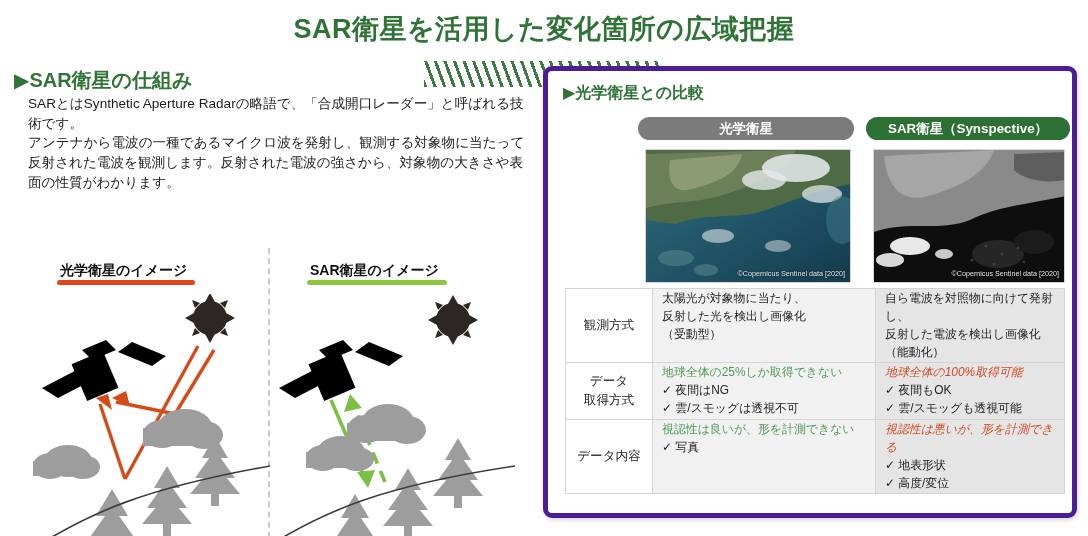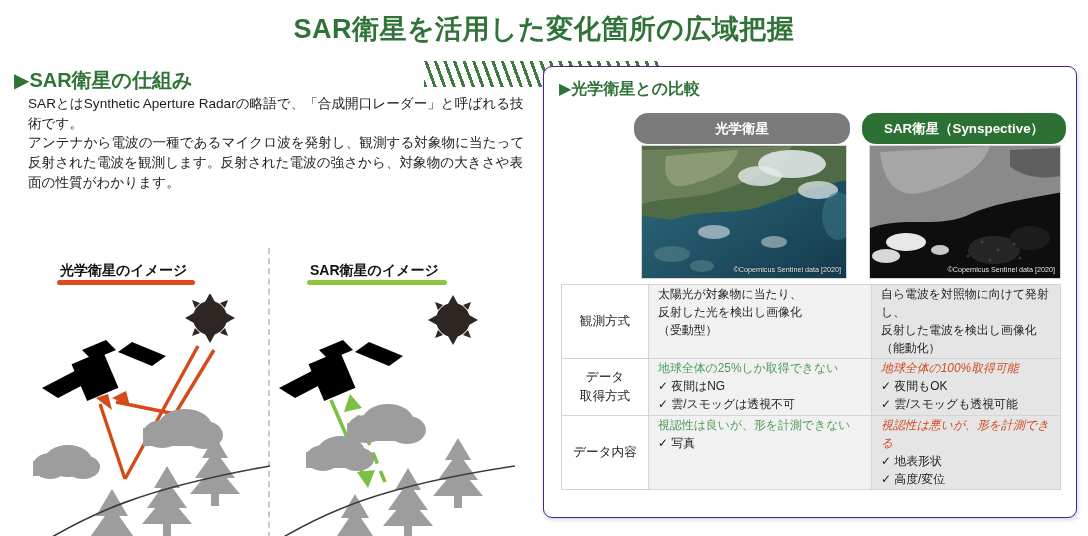--- a/index.html
+++ b/index.html
@@ -56,32 +56,32 @@
     position:absolute;left:268px;top:190px;width:0;height:300px;
     border-left:2px dashed #c9c9c9;
   }
   .illus{position:absolute;top:236px;}
   .illus-optical{left:20px;}
   .illus-sar{left:265px;}
 
   
   .card{
     position:absolute;left:543px;top:66px;width:534px;height:452px;
-    background:#ffffff;border:1px solid #4c1d95;border-radius:9px;
+    background:#ffffff;border:5px solid #4c1d95;border-radius:9px;
     box-shadow:1px 2px 4px rgba(0,0,0,0.16);
     box-sizing:border-box;
   }
   .card-head{
     position:absolute;left:15px;top:12px;
     font-size:16px;font-weight:bold;color:#2f7336;white-space:nowrap;
   }
 
   .pills{position:absolute;left:0;top:46px;width:534px;height:30px;}
   .pill{
-    position:absolute;height:31px;border-radius:14px;
+    position:absolute;height:23px;border-radius:14px;
     display:flex;align-items:center;justify-content:center;
     color:#ffffff;font-size:13.4px;font-weight:bold;white-space:nowrap;
   }
   .pill-optical{left:90px;width:216px;background:#7b7b7b;}
   .pill-sar{left:318px;width:204px;background:#2d7033;}
 
   .photos{position:absolute;left:0;top:78px;width:534px;height:136px;}
   .photo{
     position:absolute;top:0;height:134px;overflow:hidden;
     border:1px solid #d6d6d6;box-sizing:border-box;

